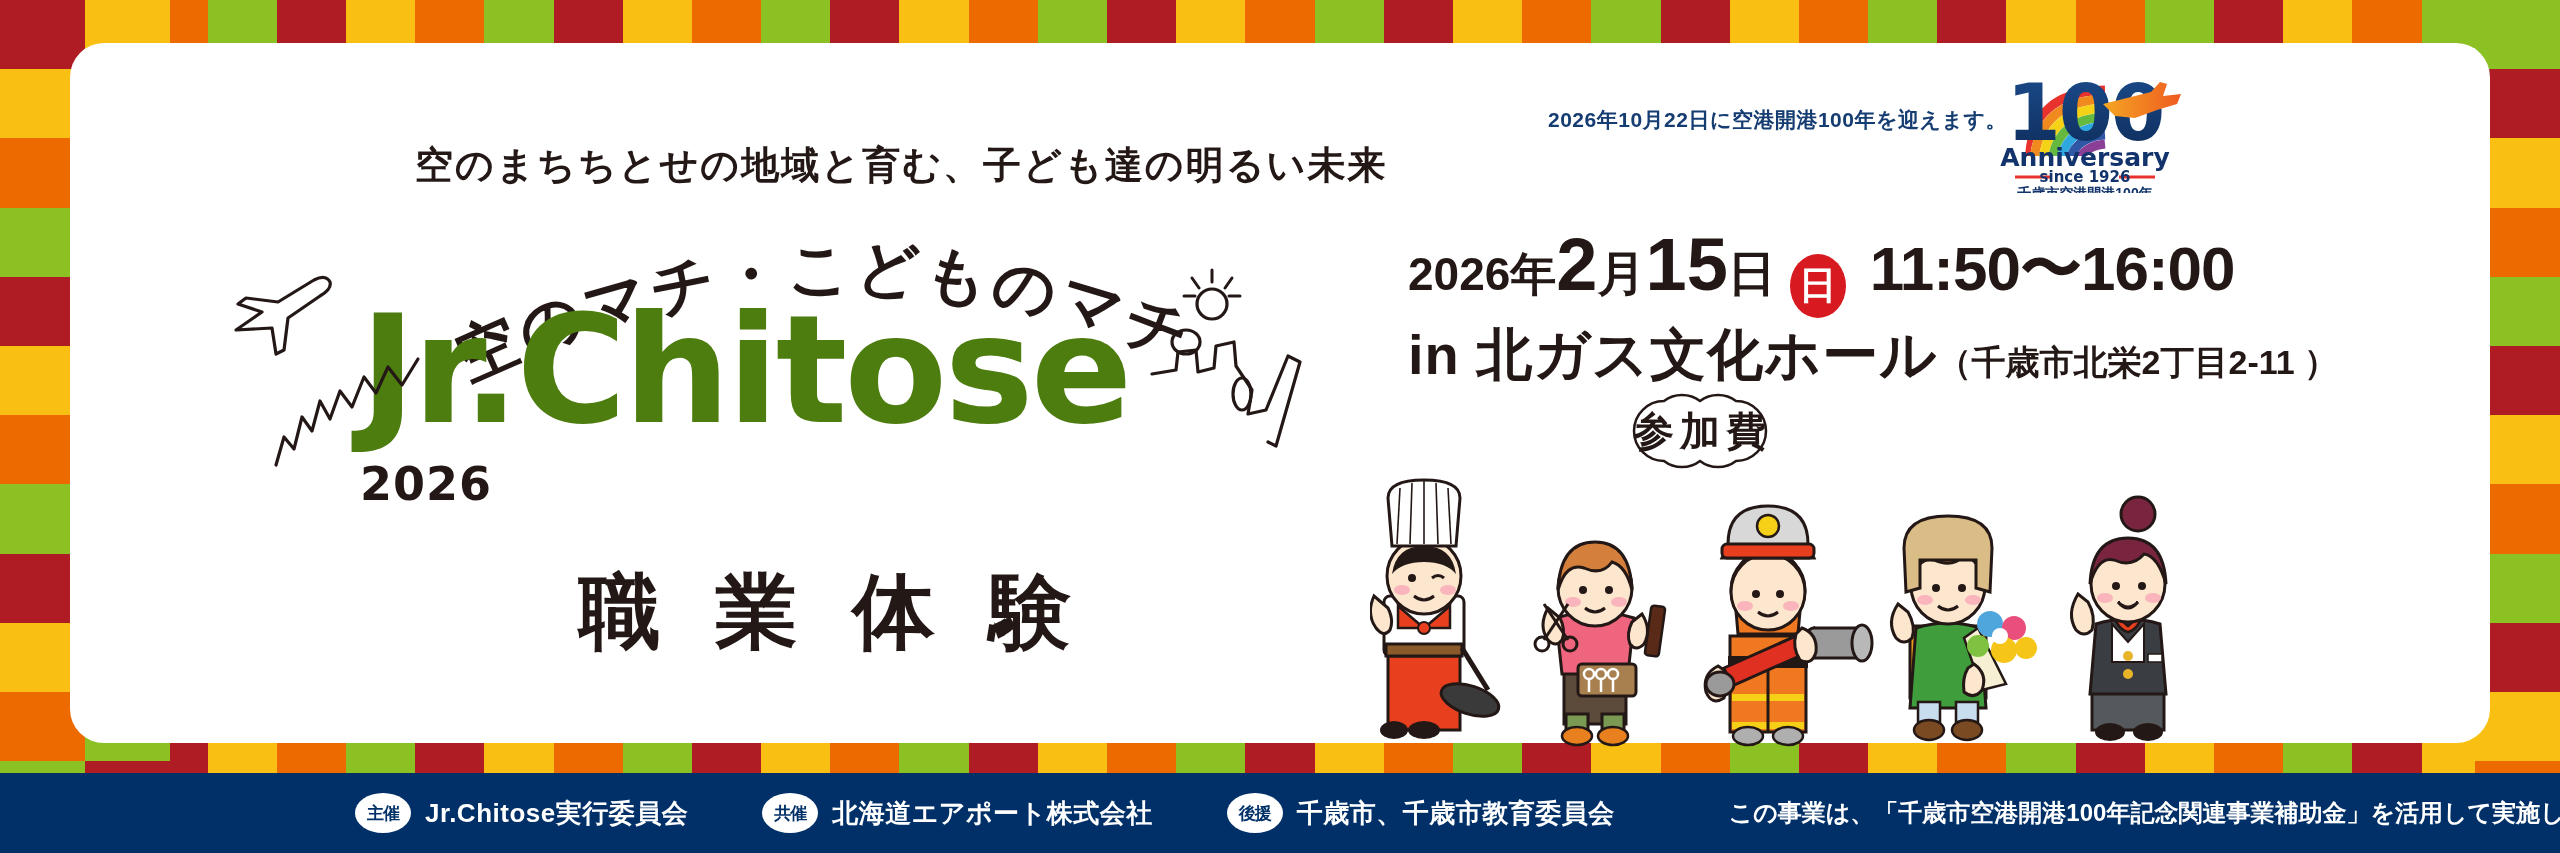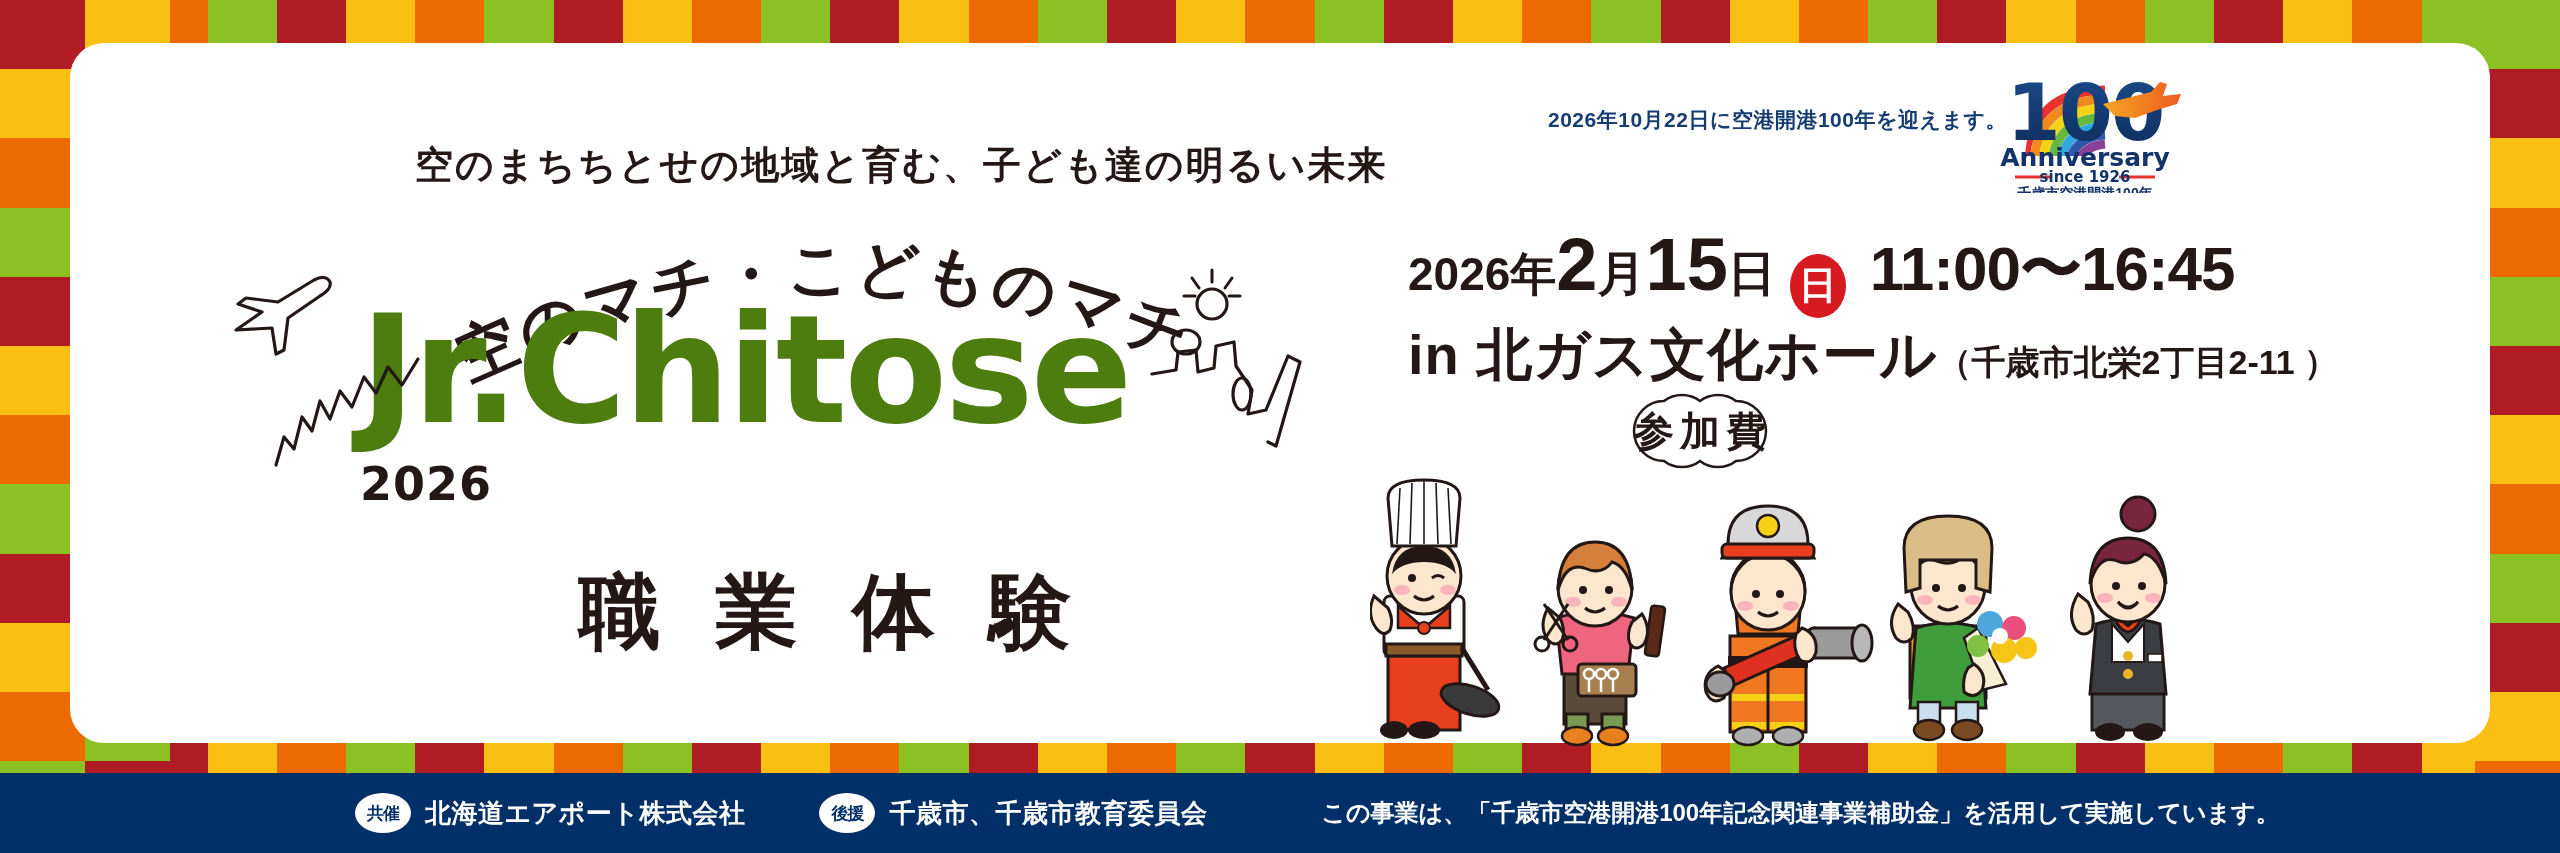--- a/index.html
+++ b/index.html
@@ -355,21 +355,21 @@
     <text x="100" y="150" text-anchor="middle" font-size="14" font-weight="bold" fill="#12336B">千歳市空港開港100年</text>
   </svg>
 
   <div id="date-line">
     <span class="d-sm">2026年</span>
     <span class="d-lg">2</span>
     <span class="d-md">月</span>
     <span class="d-lg">15</span>
     <span class="d-md">日</span>
     <span id="sun-badge">日</span>
-    <span id="time-text">11:00〜16:45</span>
+    <span id="time-text">11:50〜16:00</span>
   </div>
 
   <div id="venue-line">
     <span id="venue-main">in 北ガス文化ホール</span>
     <span id="venue-addr">（千歳市北栄2丁目2-11 ）</span>
   </div>
 
   <div id="fee-line">
     <div id="fee-badge">
       <svg viewBox="0 0 200 82" preserveAspectRatio="none">
@@ -525,20 +525,24 @@
       <circle cx="772" cy="108" r="4" fill="#231815"></circle>
       <ellipse cx="735" cy="120" rx="8" ry="5" fill="#F7A8B8" opacity="0.8"></ellipse>
       <ellipse cx="783" cy="120" rx="8" ry="5" fill="#F7A8B8" opacity="0.8"></ellipse>
       <path d="M748,124 q10,12 20,0 q-10,10 -20,0Z" fill="#231815" stroke="#231815" stroke-width="3"></path>
       <path d="M708,116 q-12,20 -2,36 q8,8 16,0 q4,-14 -4,-28Z" fill="#FCE6CE" stroke="#231815" stroke-width="3"></path>
     </g>
   </svg>
 
   <div id="footer-bar">
     <div class="credit">
+      <div class="credit-badge">主催</div>
+      <div class="credit-text">Jr.Chitose実行委員会</div>
+    </div>
+    <div class="credit">
       <div class="credit-badge">共催</div>
       <div class="credit-text">北海道エアポート株式会社</div>
     </div>
     <div class="credit">
       <div class="credit-badge">後援</div>
       <div class="credit-text">千歳市、千歳市教育委員会</div>
     </div>
     <div id="subsidy-note">この事業は、「千歳市空港開港100年記念関連事業補助金」を活用して実施しています。</div>
   </div>
 

